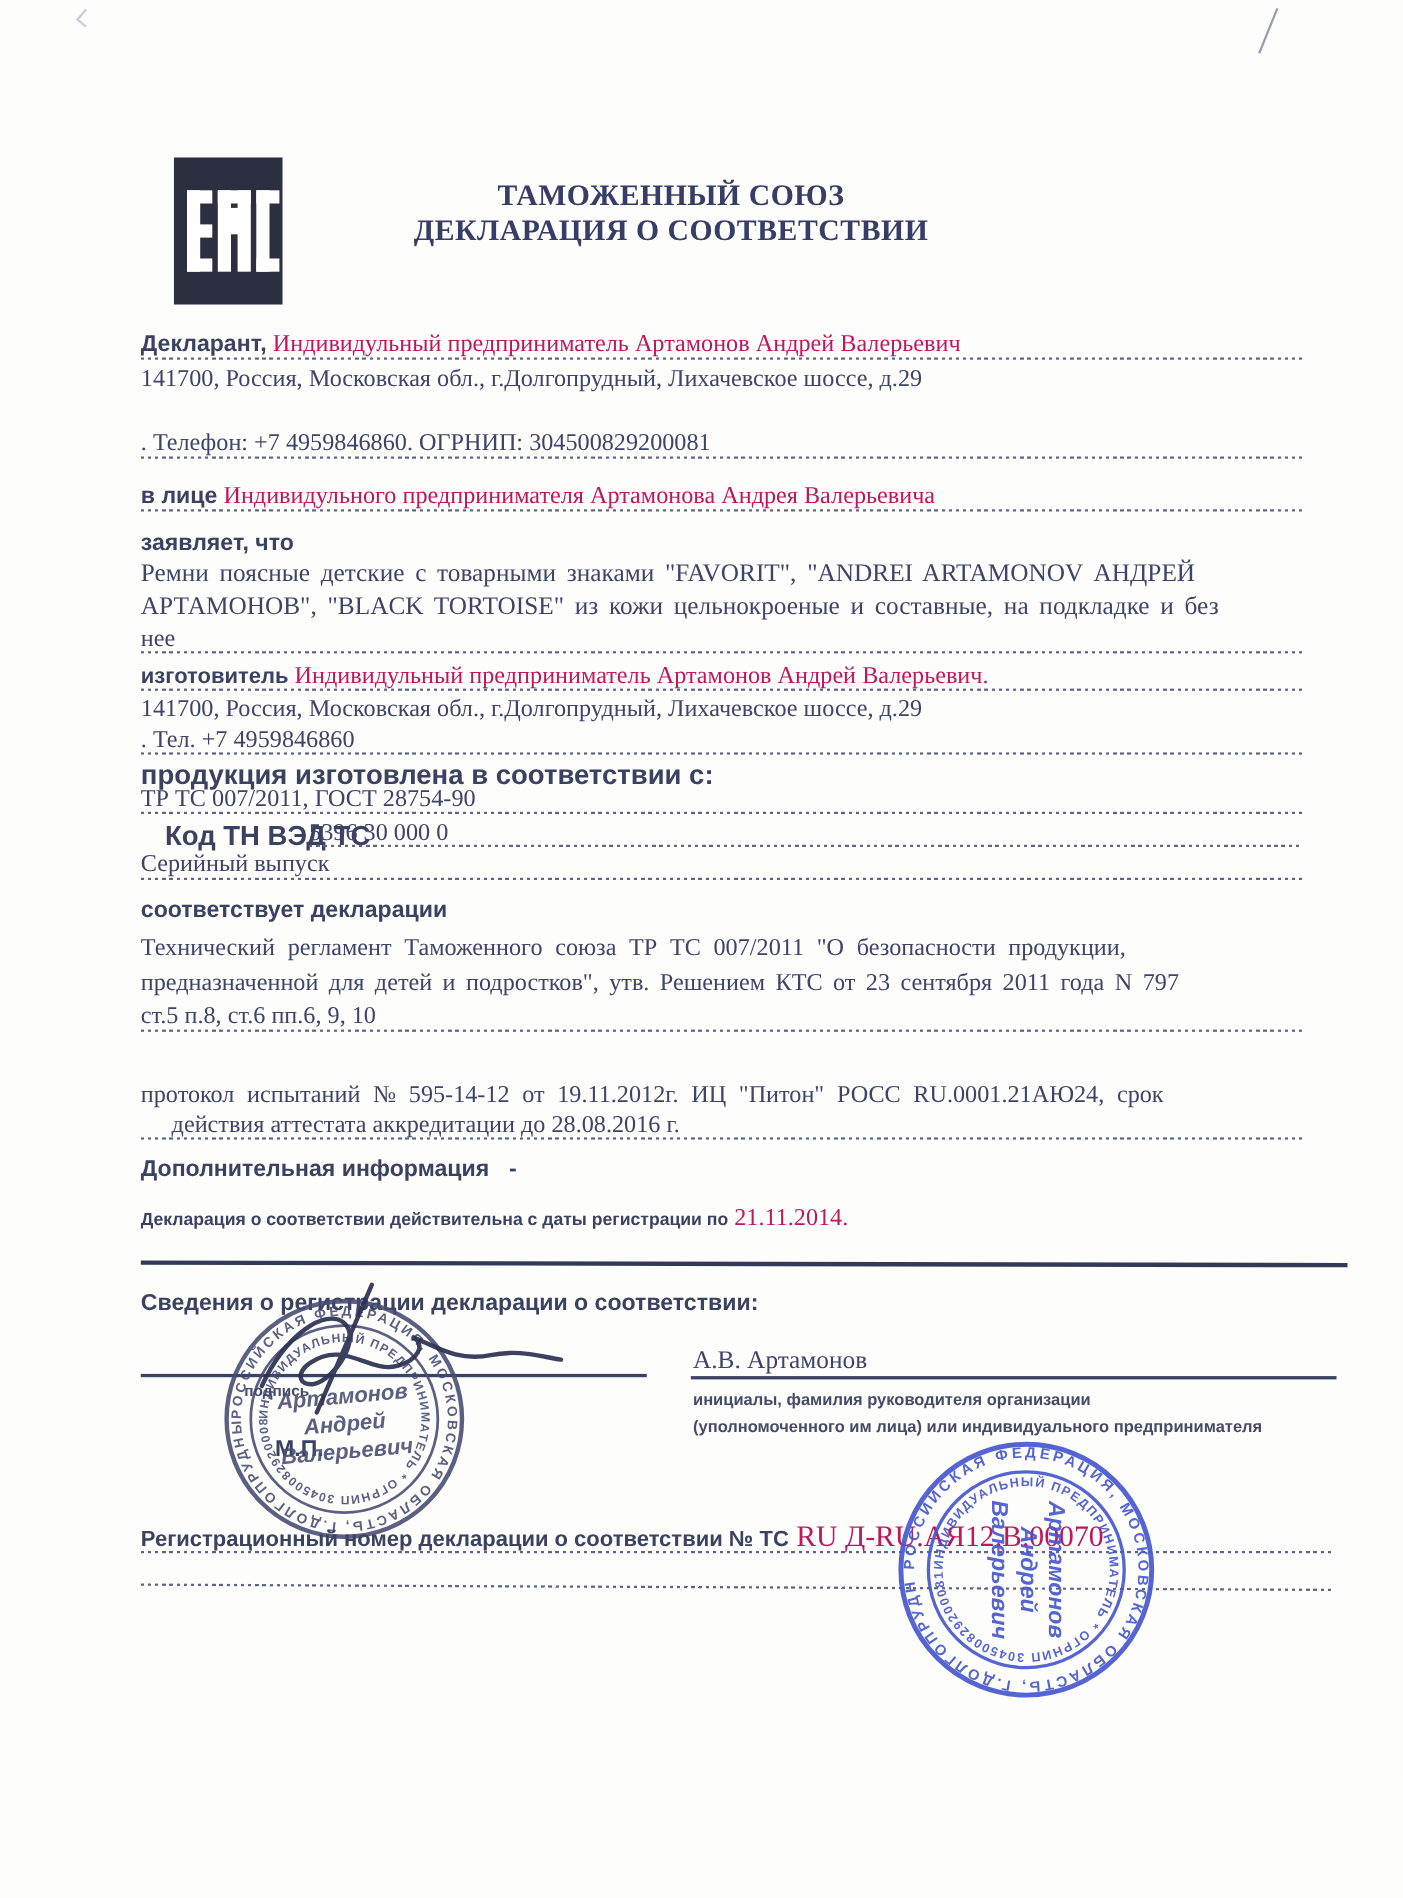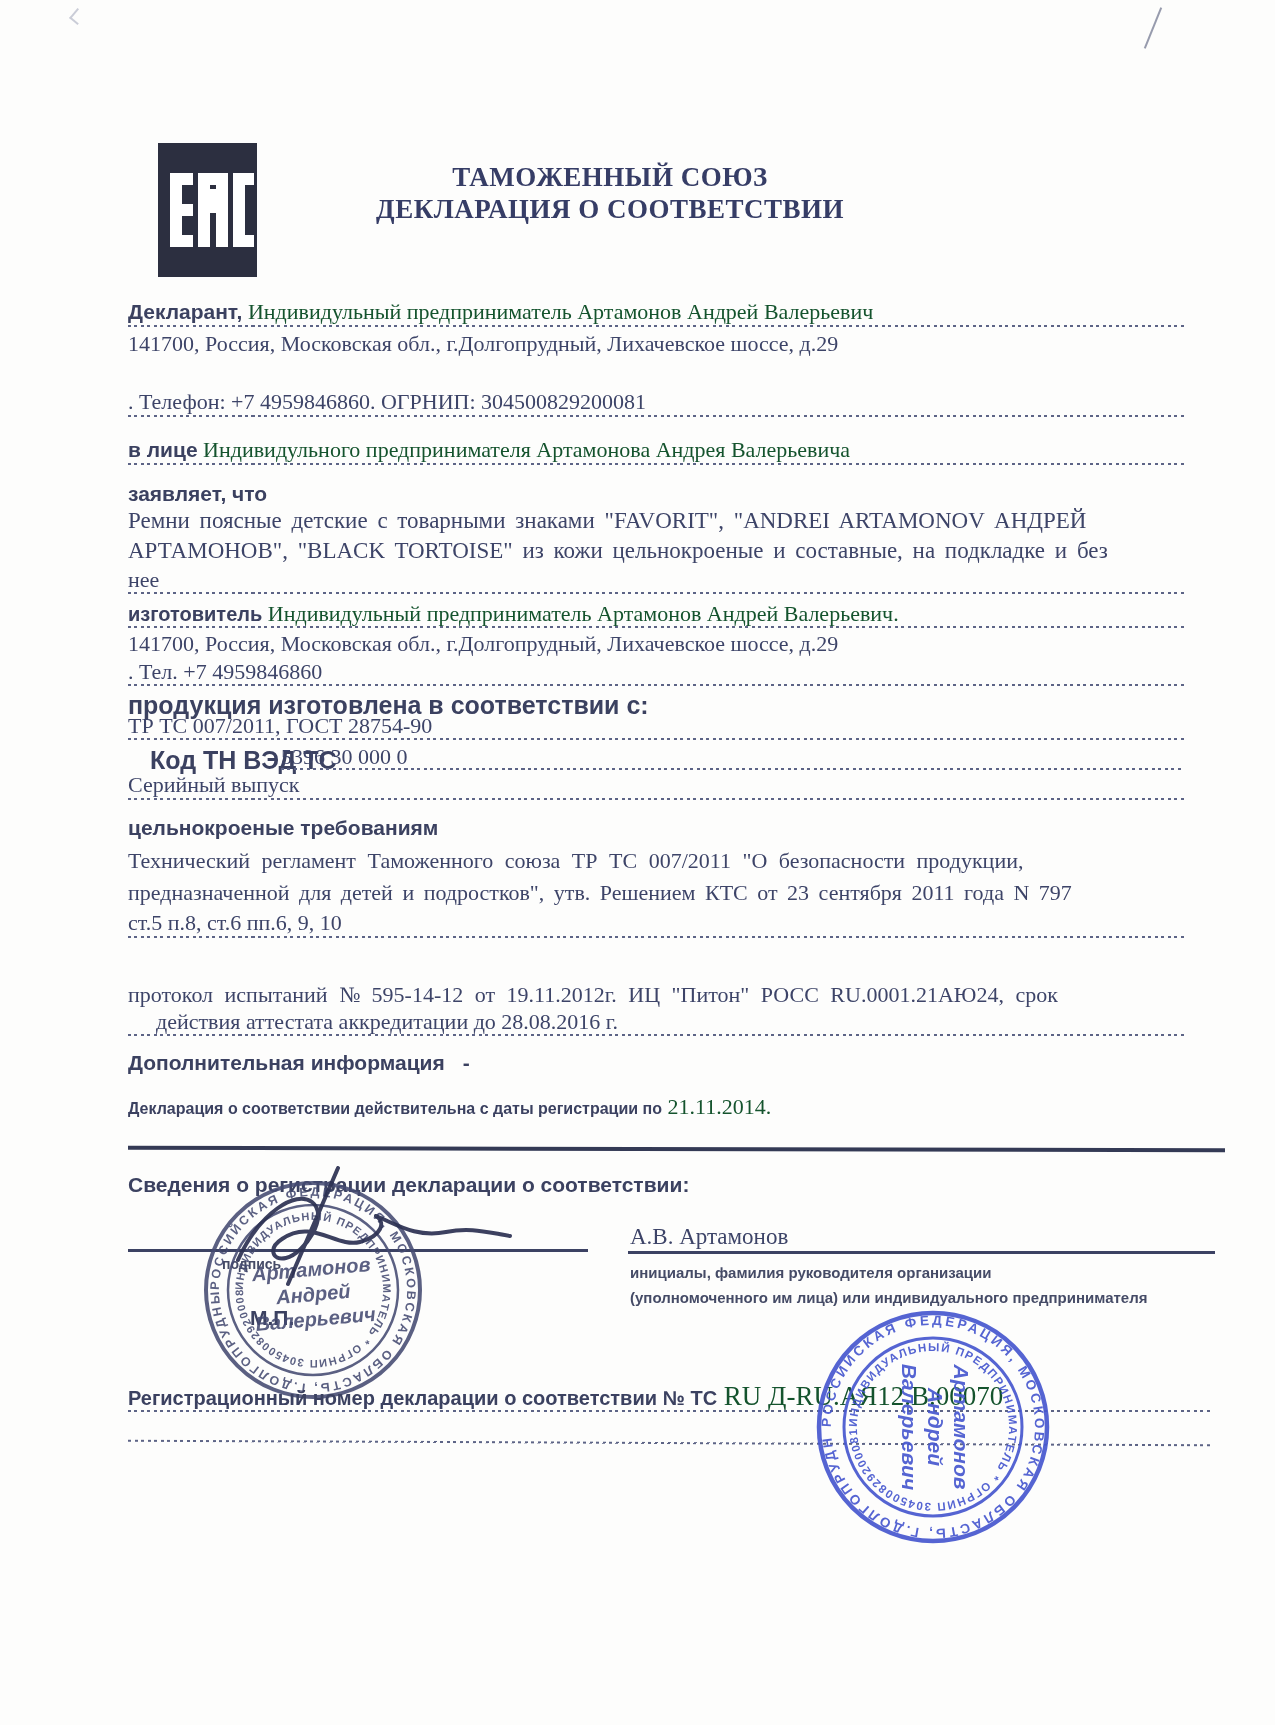--- a/index.html
+++ b/index.html
@@ -6,21 +6,21 @@
   #page{position:relative;width:1275px;height:1725px;background:#fdfdfc;overflow:hidden;
         font-family:"Liberation Serif", serif;color:#3d4468;}
   .abs{position:absolute;}
   .serif{font-family:"Liberation Serif", serif;font-size:22px;color:#3d4468;white-space:nowrap;}
   .bold-sans{font-family:"Liberation Sans", sans-serif;font-weight:bold;font-size:21px;color:#3b4160;white-space:nowrap;}
   .bold-sans-sm{font-family:"Liberation Sans", sans-serif;font-weight:bold;font-size:25px;color:#3b4160;white-space:nowrap;}
   .caption{font-family:"Liberation Sans", sans-serif;font-weight:bold;font-size:15px;color:#454b66;white-space:nowrap;}
   .dotted{height:2px;background-image:repeating-linear-gradient(to right,#5d6486 0 3px,transparent 3px 6.5px);}
   .solidline{background:#343a55;}
   .mix .lbl{font-family:"Liberation Sans", sans-serif;font-weight:bold;color:#3b4160;}
-  .mix .val{font-family:"Liberation Serif", serif;color:#14532d;}
+  .mix .val{font-family:"Liberation Serif", serif;color:#be185d;}
   .ws1{word-spacing:6px;}
   .ws2{word-spacing:4px;}
   #title-block{text-align:center;font-family:"Liberation Serif", serif;font-weight:bold;
                font-size:27px;line-height:32px;color:#363d66;letter-spacing:.5px;}
   .stamp-svg{position:absolute;}
   svg text{font-family:"Liberation Sans", sans-serif;}
 </style>
 </head>
 <body>
 
@@ -81,21 +81,21 @@
 
   <div class="abs bold-sans-sm" style="left:128px;top:691px;">продукция изготовлена в соответствии с:</div>
   <div class="abs serif" style="left:128px;top:713px;">ТР ТС 007/2011, ГОСТ 28754-90</div>
   <div class="abs dotted" style="left:128px;top:738px;width:1056px;"></div>
   <div class="abs bold-sans-sm" style="left:128px;top:746px;margin-left:22px;">Код ТН ВЭД ТС</div>
   <div class="abs serif" style="left:281px;top:744px;">5396 30 000 0</div>
   <div class="abs dotted" style="left:281px;top:768px;width:903px;"></div>
   <div class="abs serif" style="left:128px;top:772px;">Серийный выпуск</div>
   <div class="abs dotted" style="left:128px;top:798px;width:1056px;"></div>
 
-  <div class="abs bold-sans" style="left:128px;top:816px;">цельнокроеные требованиям</div>
+  <div class="abs bold-sans" style="left:128px;top:816px;">соответствует декларации</div>
   <div class="abs serif ws1" style="left:128px;top:848px;">Технический регламент Таможенного союза ТР ТС 007/2011 "О безопасности продукции,</div>
   <div class="abs serif ws2" style="left:128px;top:880px;">предназначенной для детей и подростков", утв. Решением КТС от 23 сентября 2011 года N 797</div>
   <div class="abs serif" style="left:128px;top:910px;">ст.5 п.8, ст.6 пп.6, 9, 10</div>
   <div class="abs dotted" style="left:128px;top:936px;width:1056px;"></div>
 
   <div class="abs serif ws1" style="left:128px;top:982px;">протокол испытаний № 595-14-12 от 19.11.2012г. ИЦ "Питон" РОСС RU.0001.21АЮ24, срок</div>
   <div class="abs serif" style="left:128px;top:1009px;margin-left:28px;">действия аттестата аккредитации до 28.08.2016 г.</div>
   <div class="abs dotted" style="left:128px;top:1034px;width:1056px;"></div>
 
   <div class="abs mix" style="left:128px;top:1051px;">

